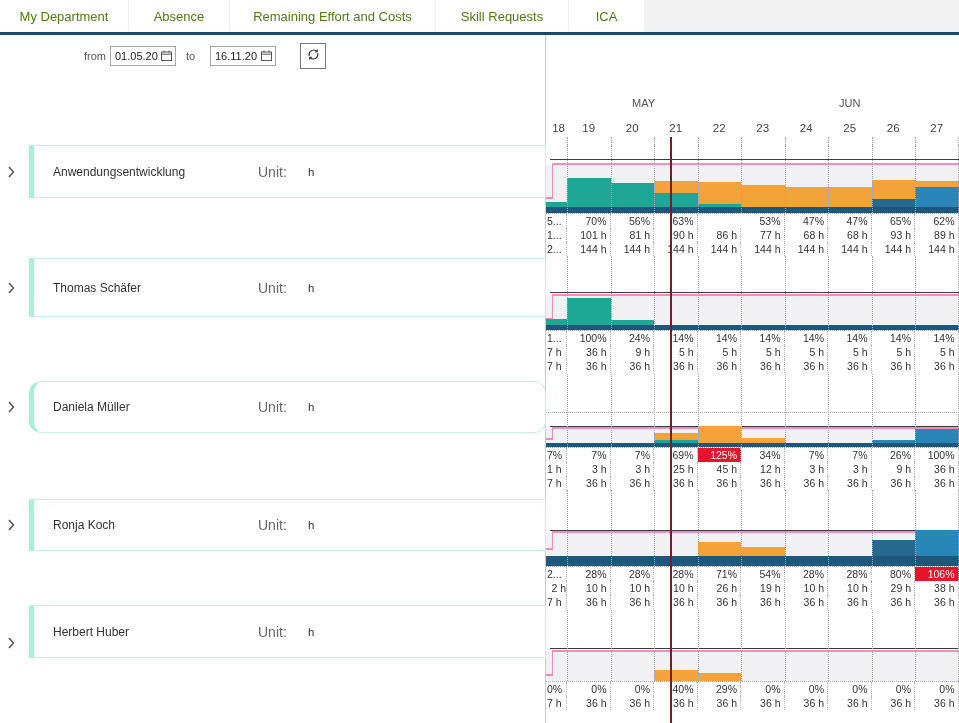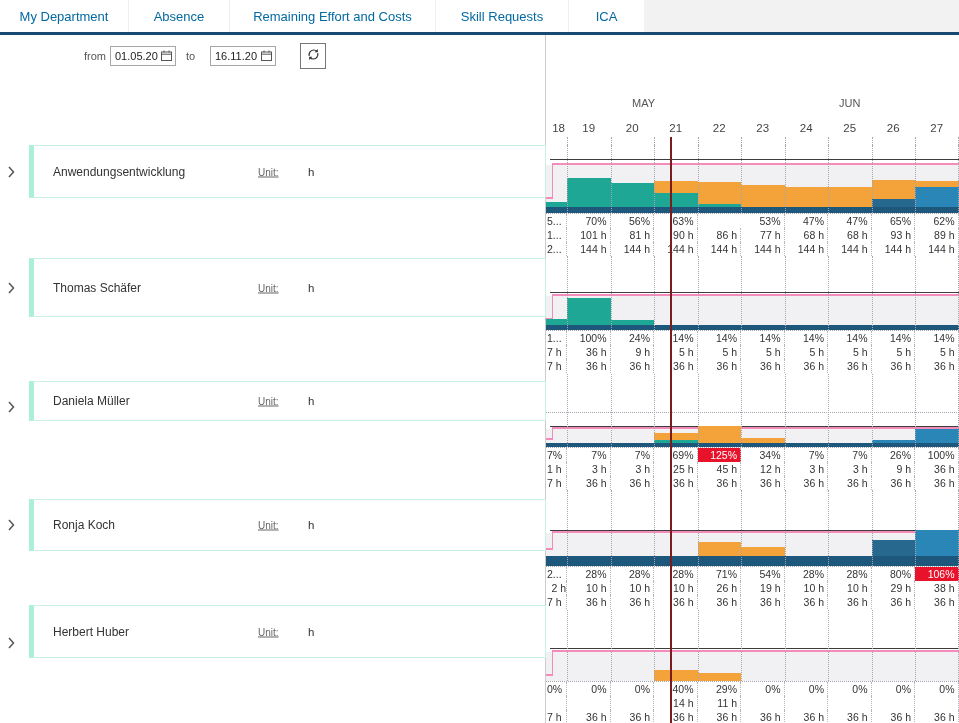--- a/index.html
+++ b/index.html
@@ -1,21 +1,21 @@
 <!DOCTYPE html>
 <html><head>
 <meta charset="utf-8">
 <style>
   html,body{margin:0;padding:0;}
   body{width:959px;height:723px;font-family:"Liberation Sans",sans-serif;background:#fff;position:relative;overflow:hidden;}
   .app{position:absolute;inset:0;}
 
   
   .tabbar{position:absolute;top:0;left:0;width:959px;height:35px;display:flex;box-sizing:border-box;border-bottom:3px solid #164a72;background:#fff;}
-  .tab{height:32px;display:flex;align-items:center;justify-content:center;font-size:13px;color:#0369a1;background:#fff;border-left:1px solid #efefef;cursor:default;white-space:nowrap;}
+  .tab{height:32px;display:flex;align-items:center;justify-content:center;font-size:13px;color:#4d7c0f;background:#fff;border-left:1px solid #efefef;cursor:default;white-space:nowrap;}
   .tab.t0{width:128px;border-left:none;}
   .tab.t1{width:162px;}
   .tab.t2{width:100px;}
   .tab.t3{width:118px;}
   .tab.t4{width:132px;}
   .tab.t5{width:205px;}
   .tab.t6{width:75px;}
   .tab-fill{flex:1;background:#f2f2f2;height:32px;}
   .tab.active{background:#164a72;color:#fff;gap:9px;}
   .burger{display:inline-block;width:15px;}
@@ -33,21 +33,21 @@
   .th-project{left:33px;}
   .th-sort{left:84px;font-size:10px;}
   .th-sort b{font-size:7px;vertical-align:2px;font-weight:normal;}
   .th-pname{left:105px;}
   .th-task{left:265px;}
   .th-tname{left:312px;}
   .th-rem{right:34px;}
 
   .card{position:absolute;left:29px;width:517px;background:#fff;border:1px solid #c9f1e3;border-left:5px solid #a9f0da;box-sizing:border-box;}
   .card .rname{position:absolute;left:19px;top:50%;transform:translateY(-50%);font-size:12px;color:#333;}
-  .card .unitl{position:absolute;left:224px;top:50%;transform:translateY(-50%);font-size:10px;color:#666;text-decoration:underline;}
+  .card .unitl{position:absolute;left:224px;top:50%;transform:translateY(-50%);font-size:14px;color:#666;}
   .card .unitv{position:absolute;left:274px;top:50%;transform:translateY(-50%);font-size:11.5px;color:#333;}
   .chev{position:absolute;left:4px;width:14px;display:flex;align-items:center;justify-content:center;}
 
   
   .chart{position:absolute;top:35px;left:546px;width:413px;height:688px;background:#fff;overflow:hidden;}
   .month-lbl{position:absolute;top:62px;text-align:center;font-size:11px;color:#555;}
   .wk-lbl{position:absolute;top:85px;height:16px;font-size:11.5px;color:#444;display:flex;align-items:center;justify-content:center;}
   .wk-lbl.first{justify-content:flex-end;padding-right:2px;box-sizing:border-box;}
   .vdot{position:absolute;width:0;border-left:1px dotted #a5a5b0;}
   .band{position:absolute;left:0;width:413px;background:#fff;}
@@ -144,21 +144,21 @@
         <div class="card" style="top: 223px; height: 59px;">
           <span class="rname">Thomas Schäfer</span>
     <span class="unitl">Unit:</span>
     <span class="unitv">h</span>
         </div>
         <span class="chev" style="top: 366px;">
           <svg width="7" height="12" viewBox="0 0 7 12">
             <polyline points="1,1 5.5,6 1,11" stroke="#555" stroke-width="1.5" fill="none"></polyline>
           </svg>
         </span>
-        <div class="card" style="top: 346px; height: 40px;">
+        <div class="card" style="top: 346px; height: 52px; border-radius: 12px;">
           <span class="rname">Daniela Müller</span>
     <span class="unitl">Unit:</span>
     <span class="unitv">h</span>
         </div>
         <span class="chev" style="top: 484px;">
           <svg width="7" height="12" viewBox="0 0 7 12">
             <polyline points="1,1 5.5,6 1,11" stroke="#555" stroke-width="1.5" fill="none"></polyline>
           </svg>
         </span>
         <div class="card" style="top: 464px; height: 52px;">
@@ -480,32 +480,20 @@
           <div class="ncell" style="width: 43.5px;">0%</div>
           <div class="ncell" style="width: 43.5px;">40%</div>
           <div class="ncell" style="width: 43.5px;">29%</div>
           <div class="ncell" style="width: 43.5px;">0%</div>
           <div class="ncell" style="width: 43.5px;">0%</div>
           <div class="ncell" style="width: 43.5px;">0%</div>
           <div class="ncell" style="width: 43.5px;">0%</div>
           <div class="ncell" style="width: 43.5px;">0%</div>
         </div>
         <div class="numrow">
-          <div class="ncell first" style="width: 21px;"></div>
-          <div class="ncell" style="width: 43.5px;"></div>
-          <div class="ncell" style="width: 43.5px;"></div>
-          <div class="ncell" style="width: 43.5px;">14 h</div>
-          <div class="ncell" style="width: 43.5px;">11 h</div>
-          <div class="ncell" style="width: 43.5px;"></div>
-          <div class="ncell" style="width: 43.5px;"></div>
-          <div class="ncell" style="width: 43.5px;"></div>
-          <div class="ncell" style="width: 43.5px;"></div>
-          <div class="ncell" style="width: 43.5px;"></div>
-        </div>
-        <div class="numrow">
           <div class="ncell first" style="width: 21px;">7 h</div>
           <div class="ncell" style="width: 43.5px;">36 h</div>
           <div class="ncell" style="width: 43.5px;">36 h</div>
           <div class="ncell" style="width: 43.5px;">36 h</div>
           <div class="ncell" style="width: 43.5px;">36 h</div>
           <div class="ncell" style="width: 43.5px;">36 h</div>
           <div class="ncell" style="width: 43.5px;">36 h</div>
           <div class="ncell" style="width: 43.5px;">36 h</div>
           <div class="ncell" style="width: 43.5px;">36 h</div>
           <div class="ncell" style="width: 43.5px;">36 h</div>

